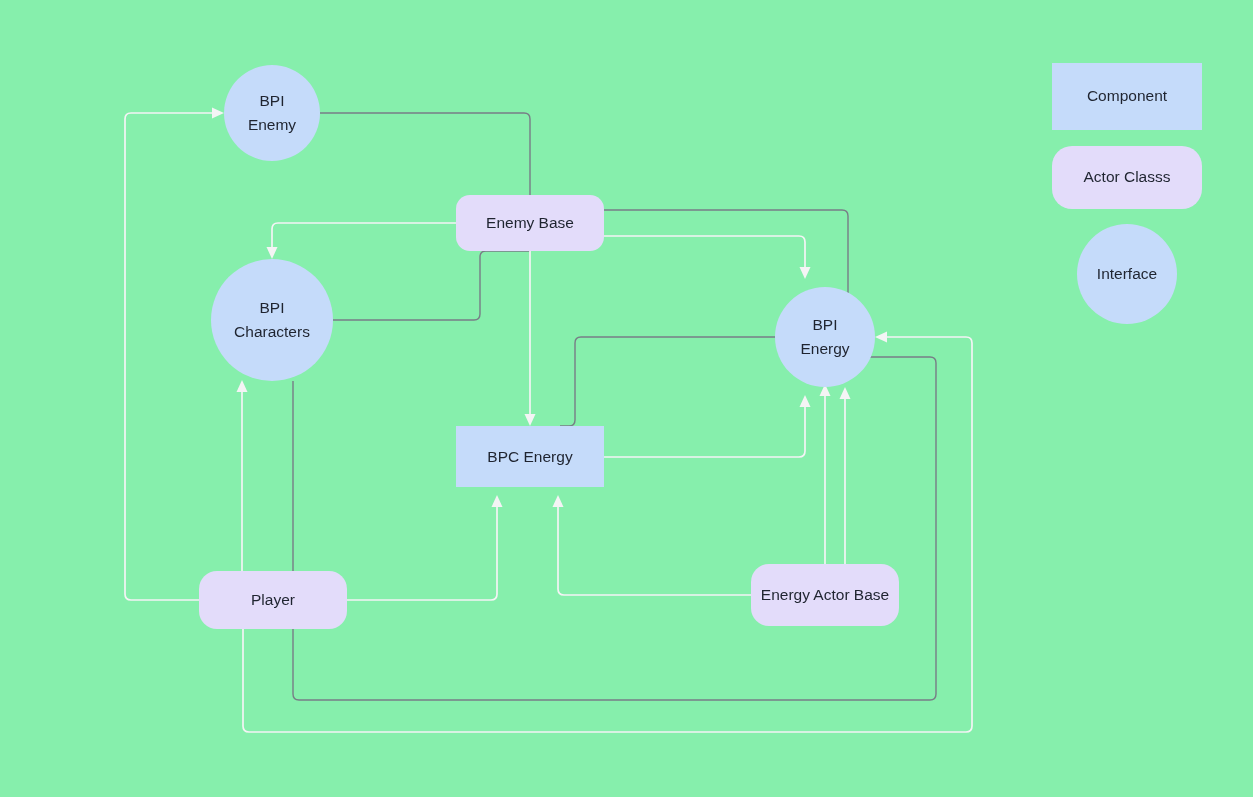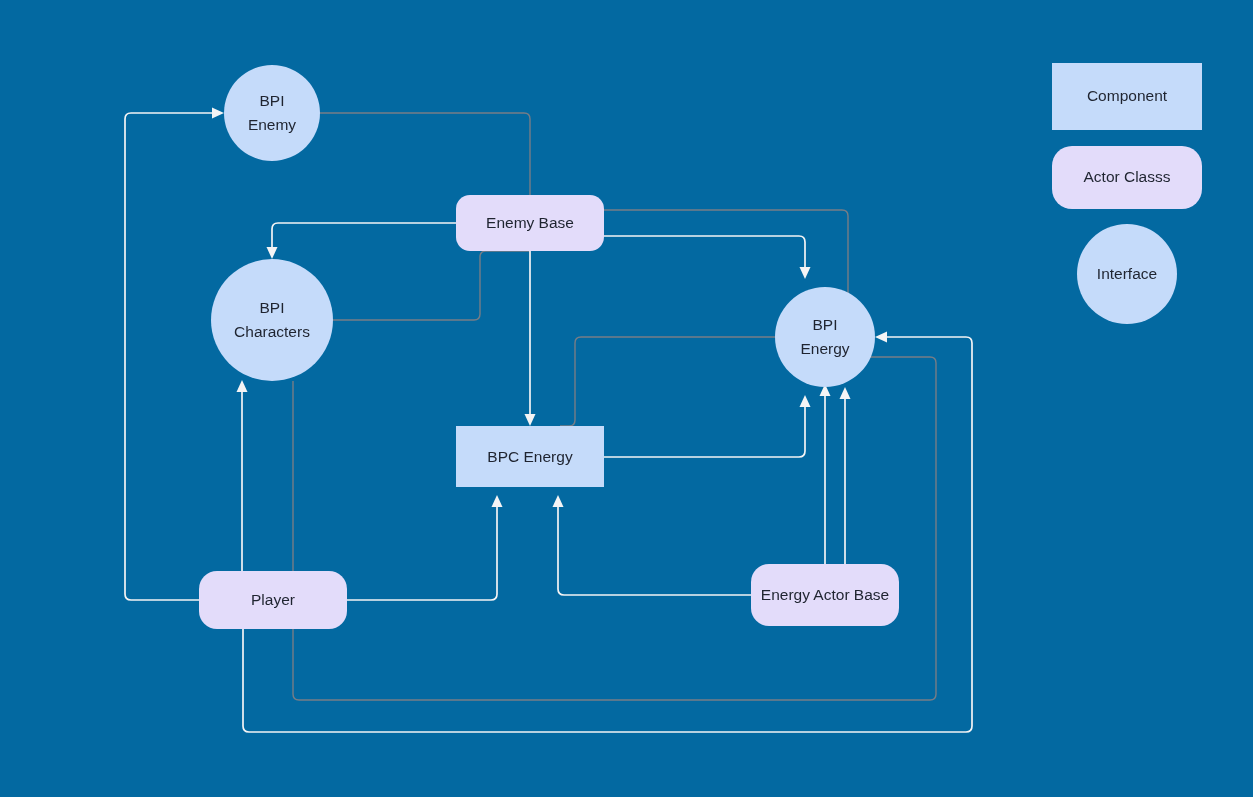--- a/index.html
+++ b/index.html
@@ -8,21 +8,21 @@
     padding: 0;
     background: #17181c;
   }
   body {
     font-family: "Liberation Sans", "DejaVu Sans", sans-serif;
   }
   #stage {
     position: relative;
     width: 1253px;
     height: 797px;
-    background: #0369a1;
+    background: #86efac;
     overflow: hidden;
   }
   svg.layer {
     position: absolute;
     left: 0;
     top: 0;
     width: 1253px;
     height: 797px;
   }
   .node-label {

